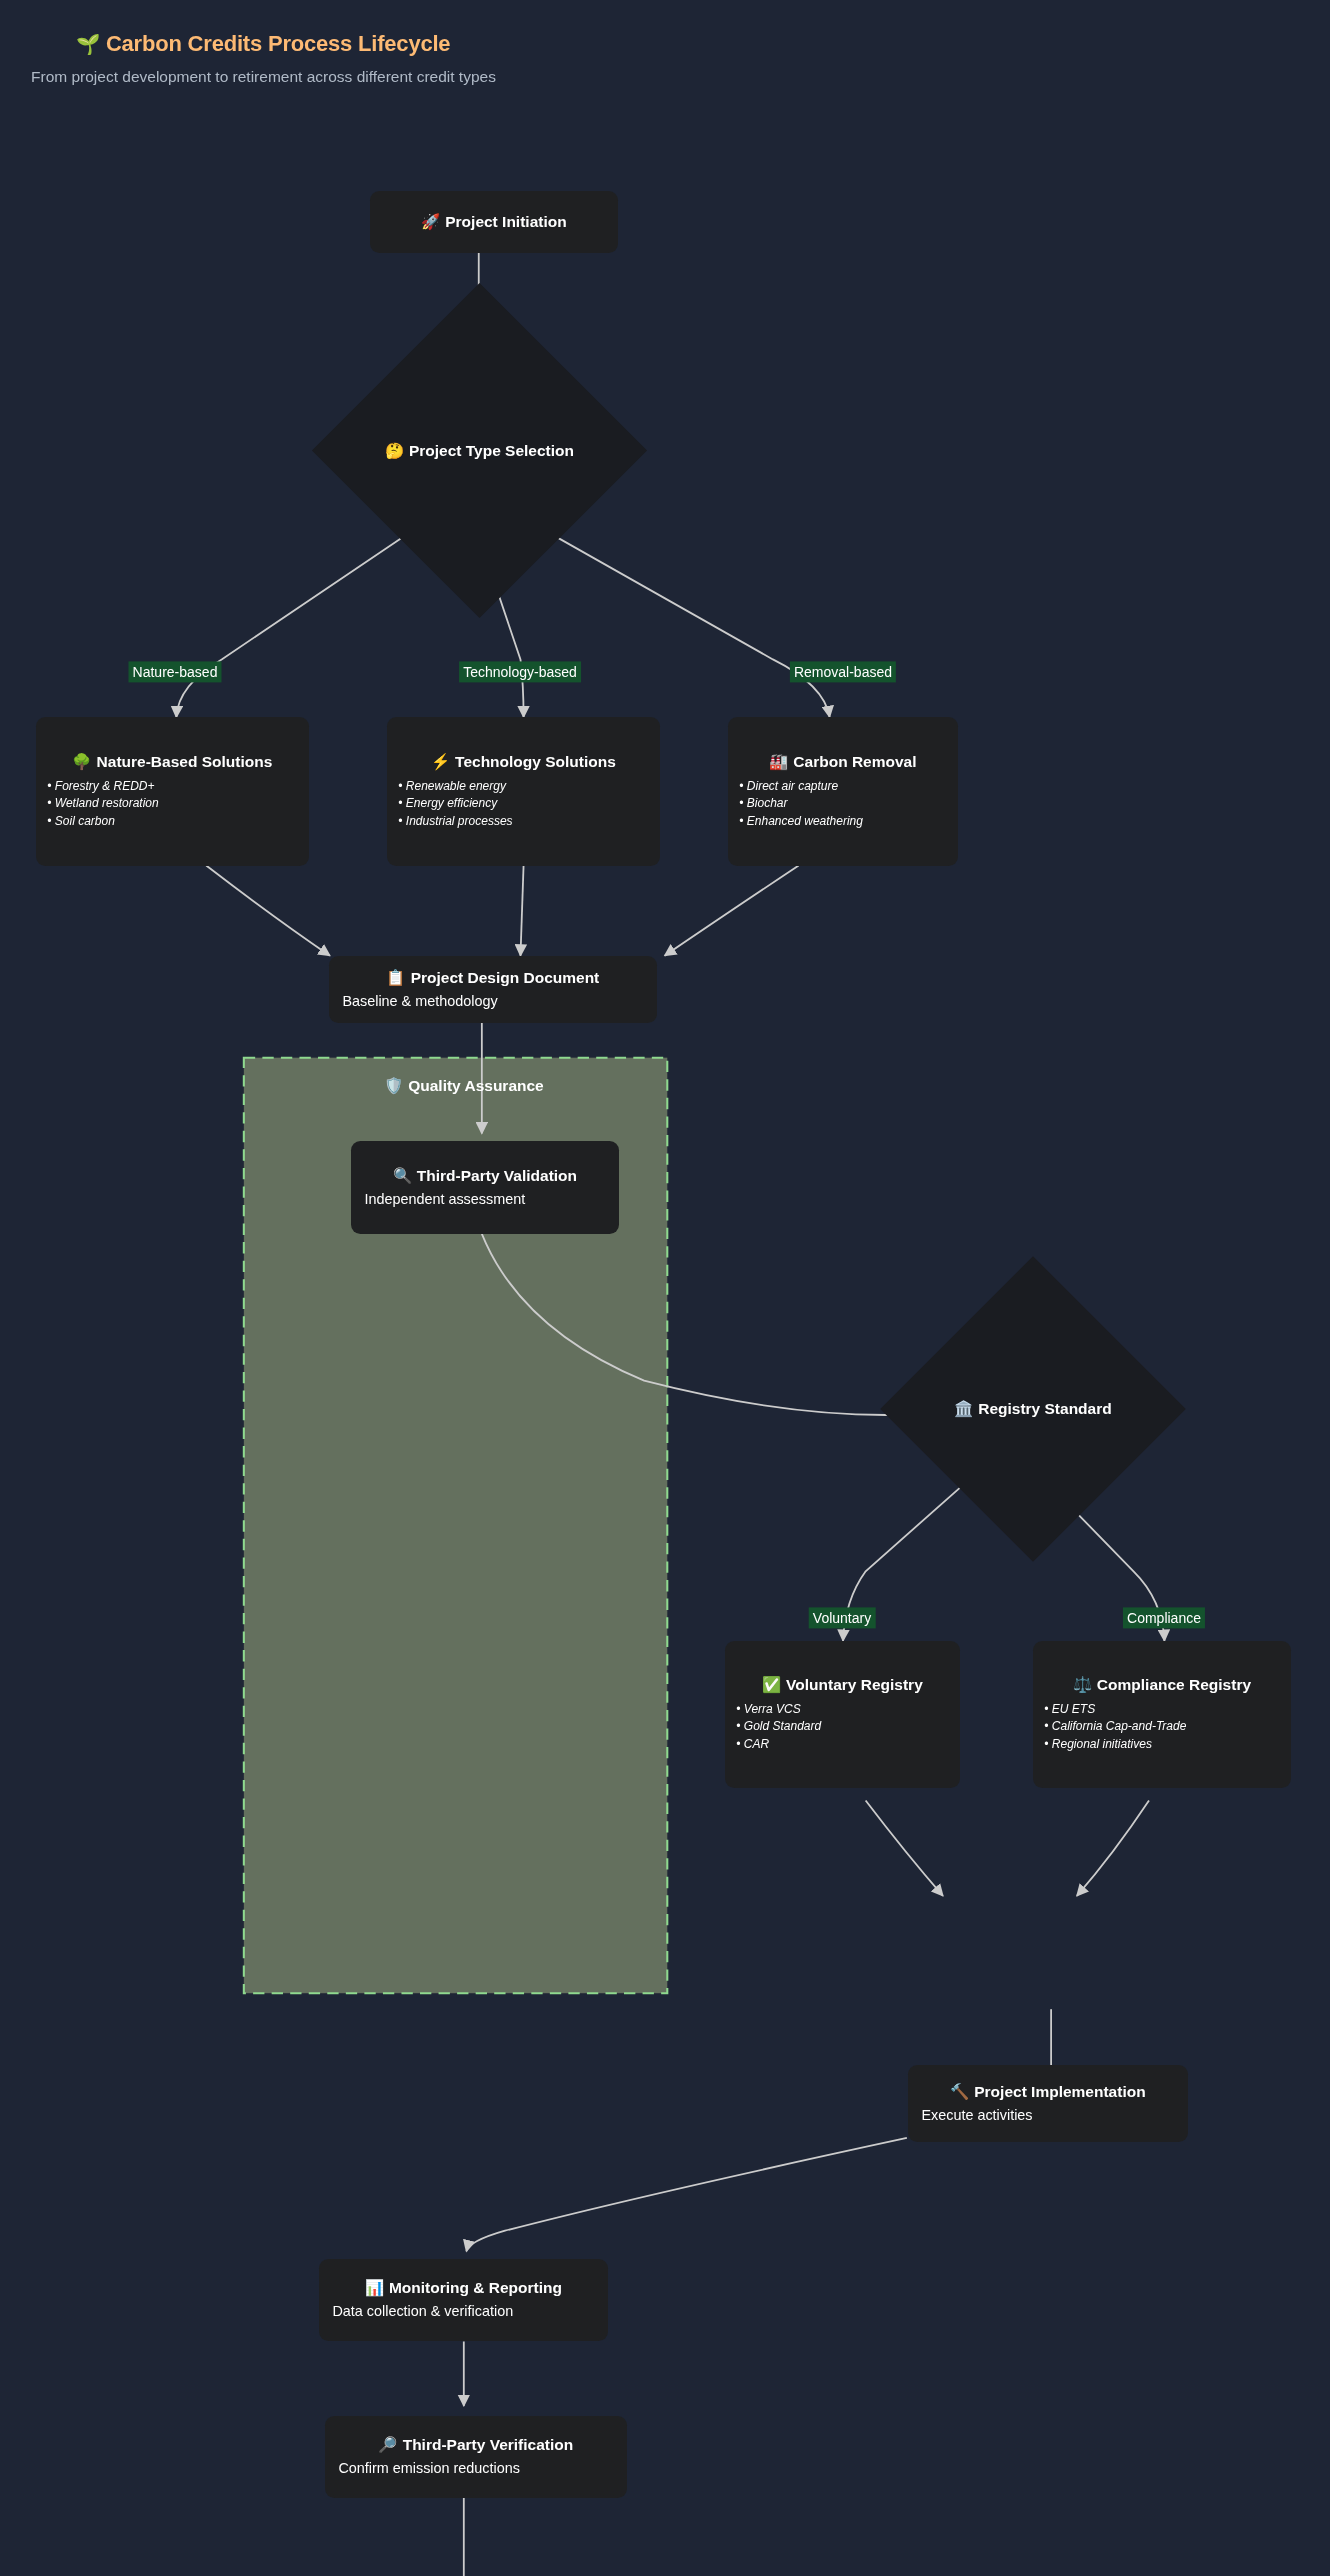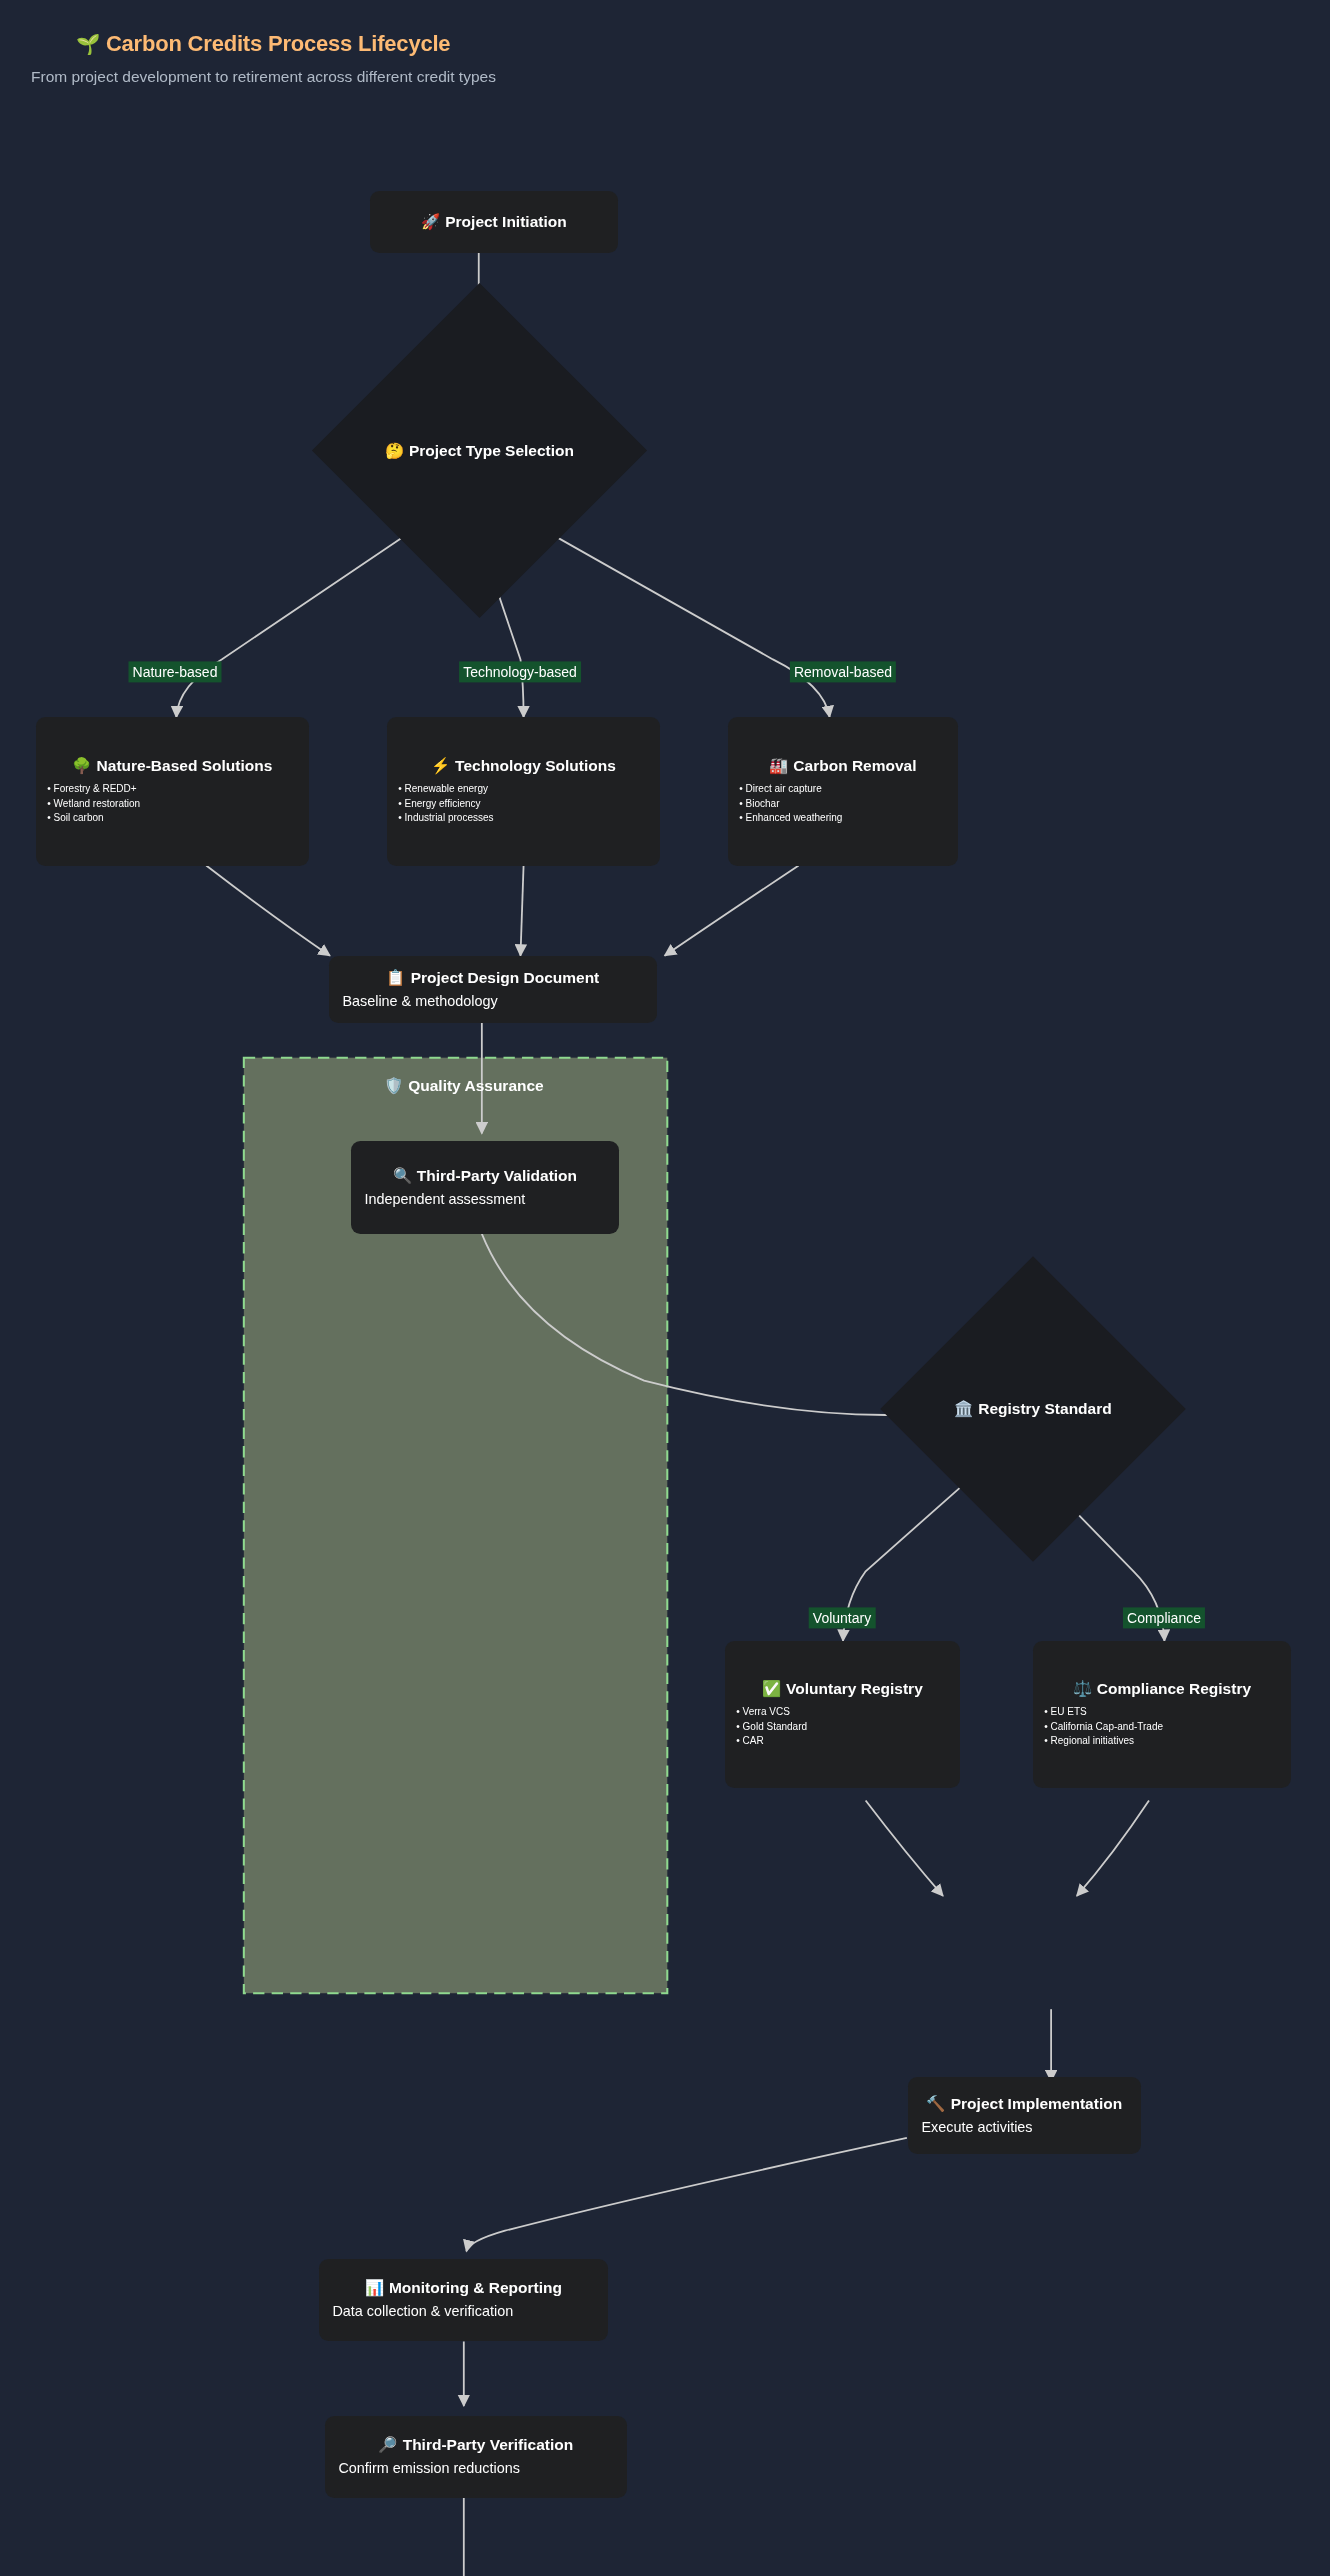--- a/index.html
+++ b/index.html
@@ -41,21 +41,21 @@
     text-align: center; line-height: 1.2;
   }
   .node .nt .emoji { margin-right: 4.6px; }
   .node .nsub {
     font-size: 14.4px; font-weight: normal; margin-top: 5.2px;
     text-align: left; white-space: nowrap; line-height: 1.2;
   }
   .node.list { padding: 10.3px 11.3px; }
   .node.list .nt { text-align: center; margin-bottom: 6.2px; }
   .node.list .li {
-    font-size: 10px; line-height: 1.45; white-space: nowrap; text-align: left;
+    font-size: 12px; line-height: 1.45; white-space: nowrap; text-align: left; font-style: italic;
   }
 
   
   .diamond { position: absolute; }
   .diamond .shape {
     position: absolute; left: 0; top: 0; width: 100%; height: 100%;
     background: #1a1c21;
     transform: rotate(45deg);
   }
   .dlabel {
@@ -204,21 +204,21 @@
   </div>
 
   <div class="node list" style="left:1033px; top:1641px; width:258px; height:147px;">
     <div class="nt"><span class="emoji">⚖️</span><span>Compliance Registry</span></div>
     <div class="li">• EU ETS</div>
     <div class="li">• California Cap-and-Trade</div>
     <div class="li">• Regional initiatives</div>
   </div>
 
 
-  <div class="node" style="left:908px; top:2065px; width:233px; height:77px;margin-top:12px;">
+  <div class="node" style="left:908px; top:2065px; width:280px; height:77px;">
     <div class="nt"><span class="emoji">🔨</span><span>Project Implementation</span></div>
     <div class="nsub">Execute activities</div>
   </div>
 
   <div class="node" style="left:319px; top:2259px; width:289px; height:82px;">
     <div class="nt"><span class="emoji">📊</span><span>Monitoring &amp; Reporting</span></div>
     <div class="nsub">Data collection &amp; verification</div>
   </div>
 
   <div class="node" style="left:325px; top:2416px; width:302px; height:82px;">

